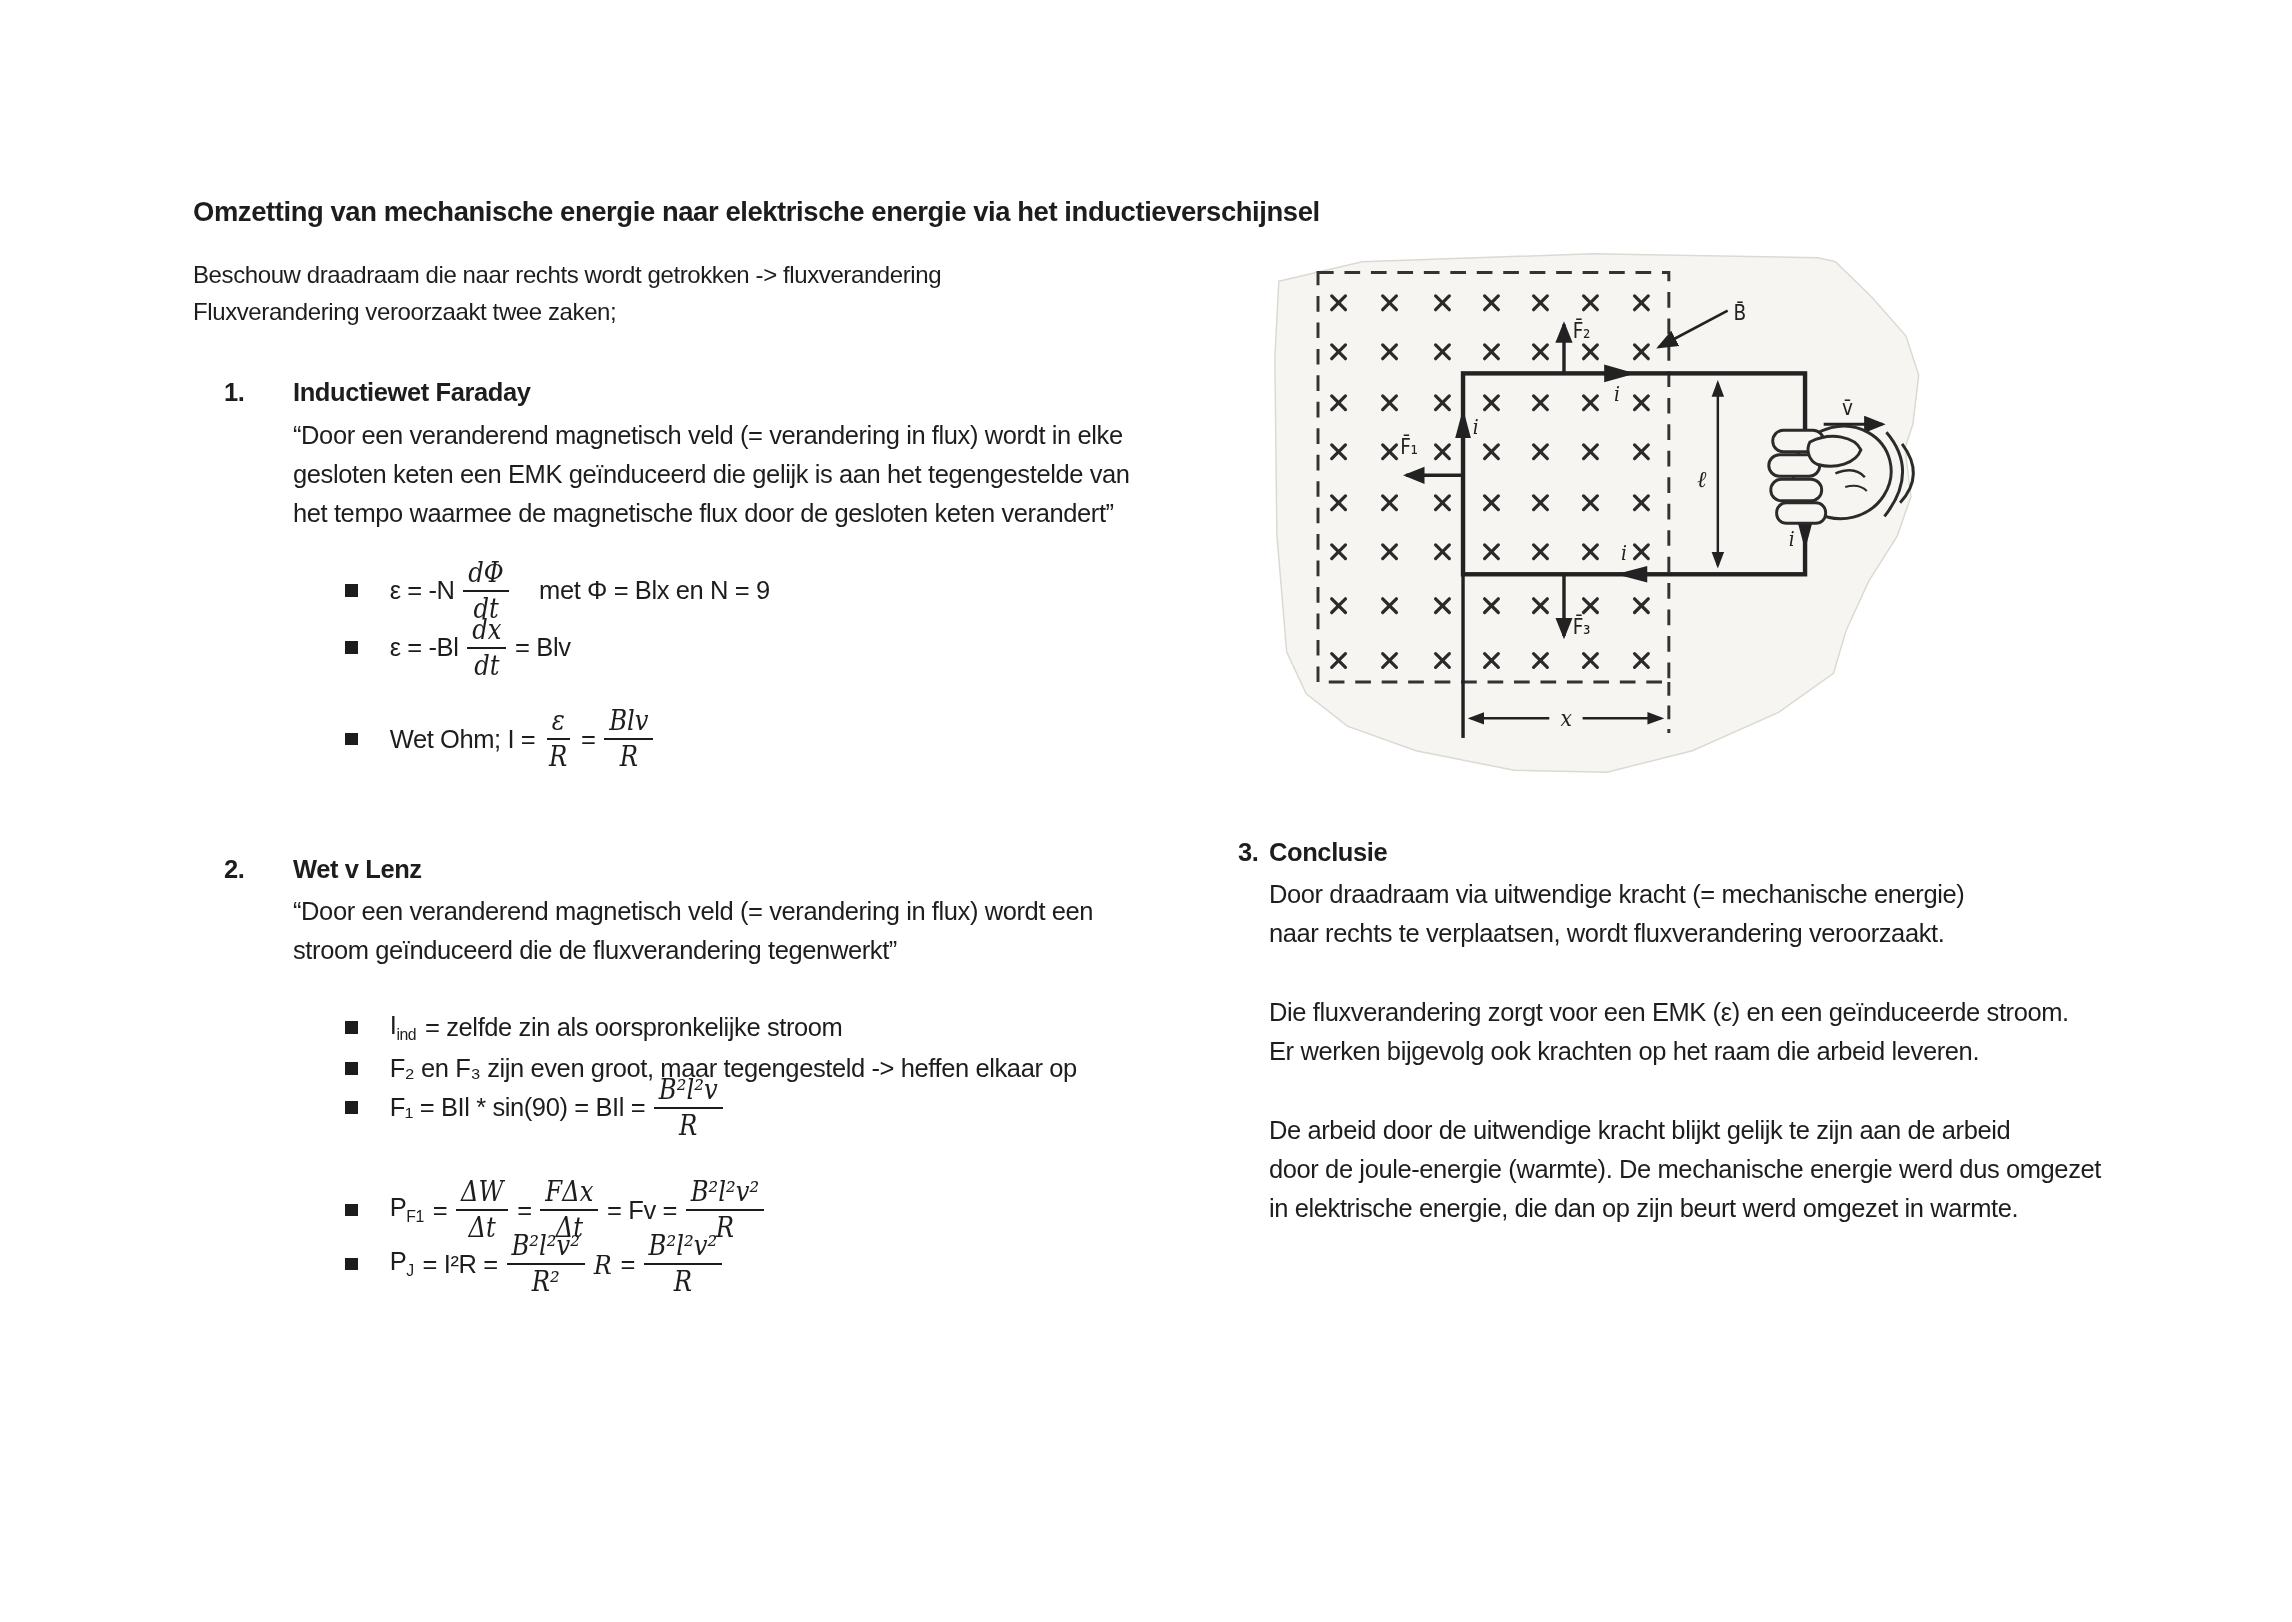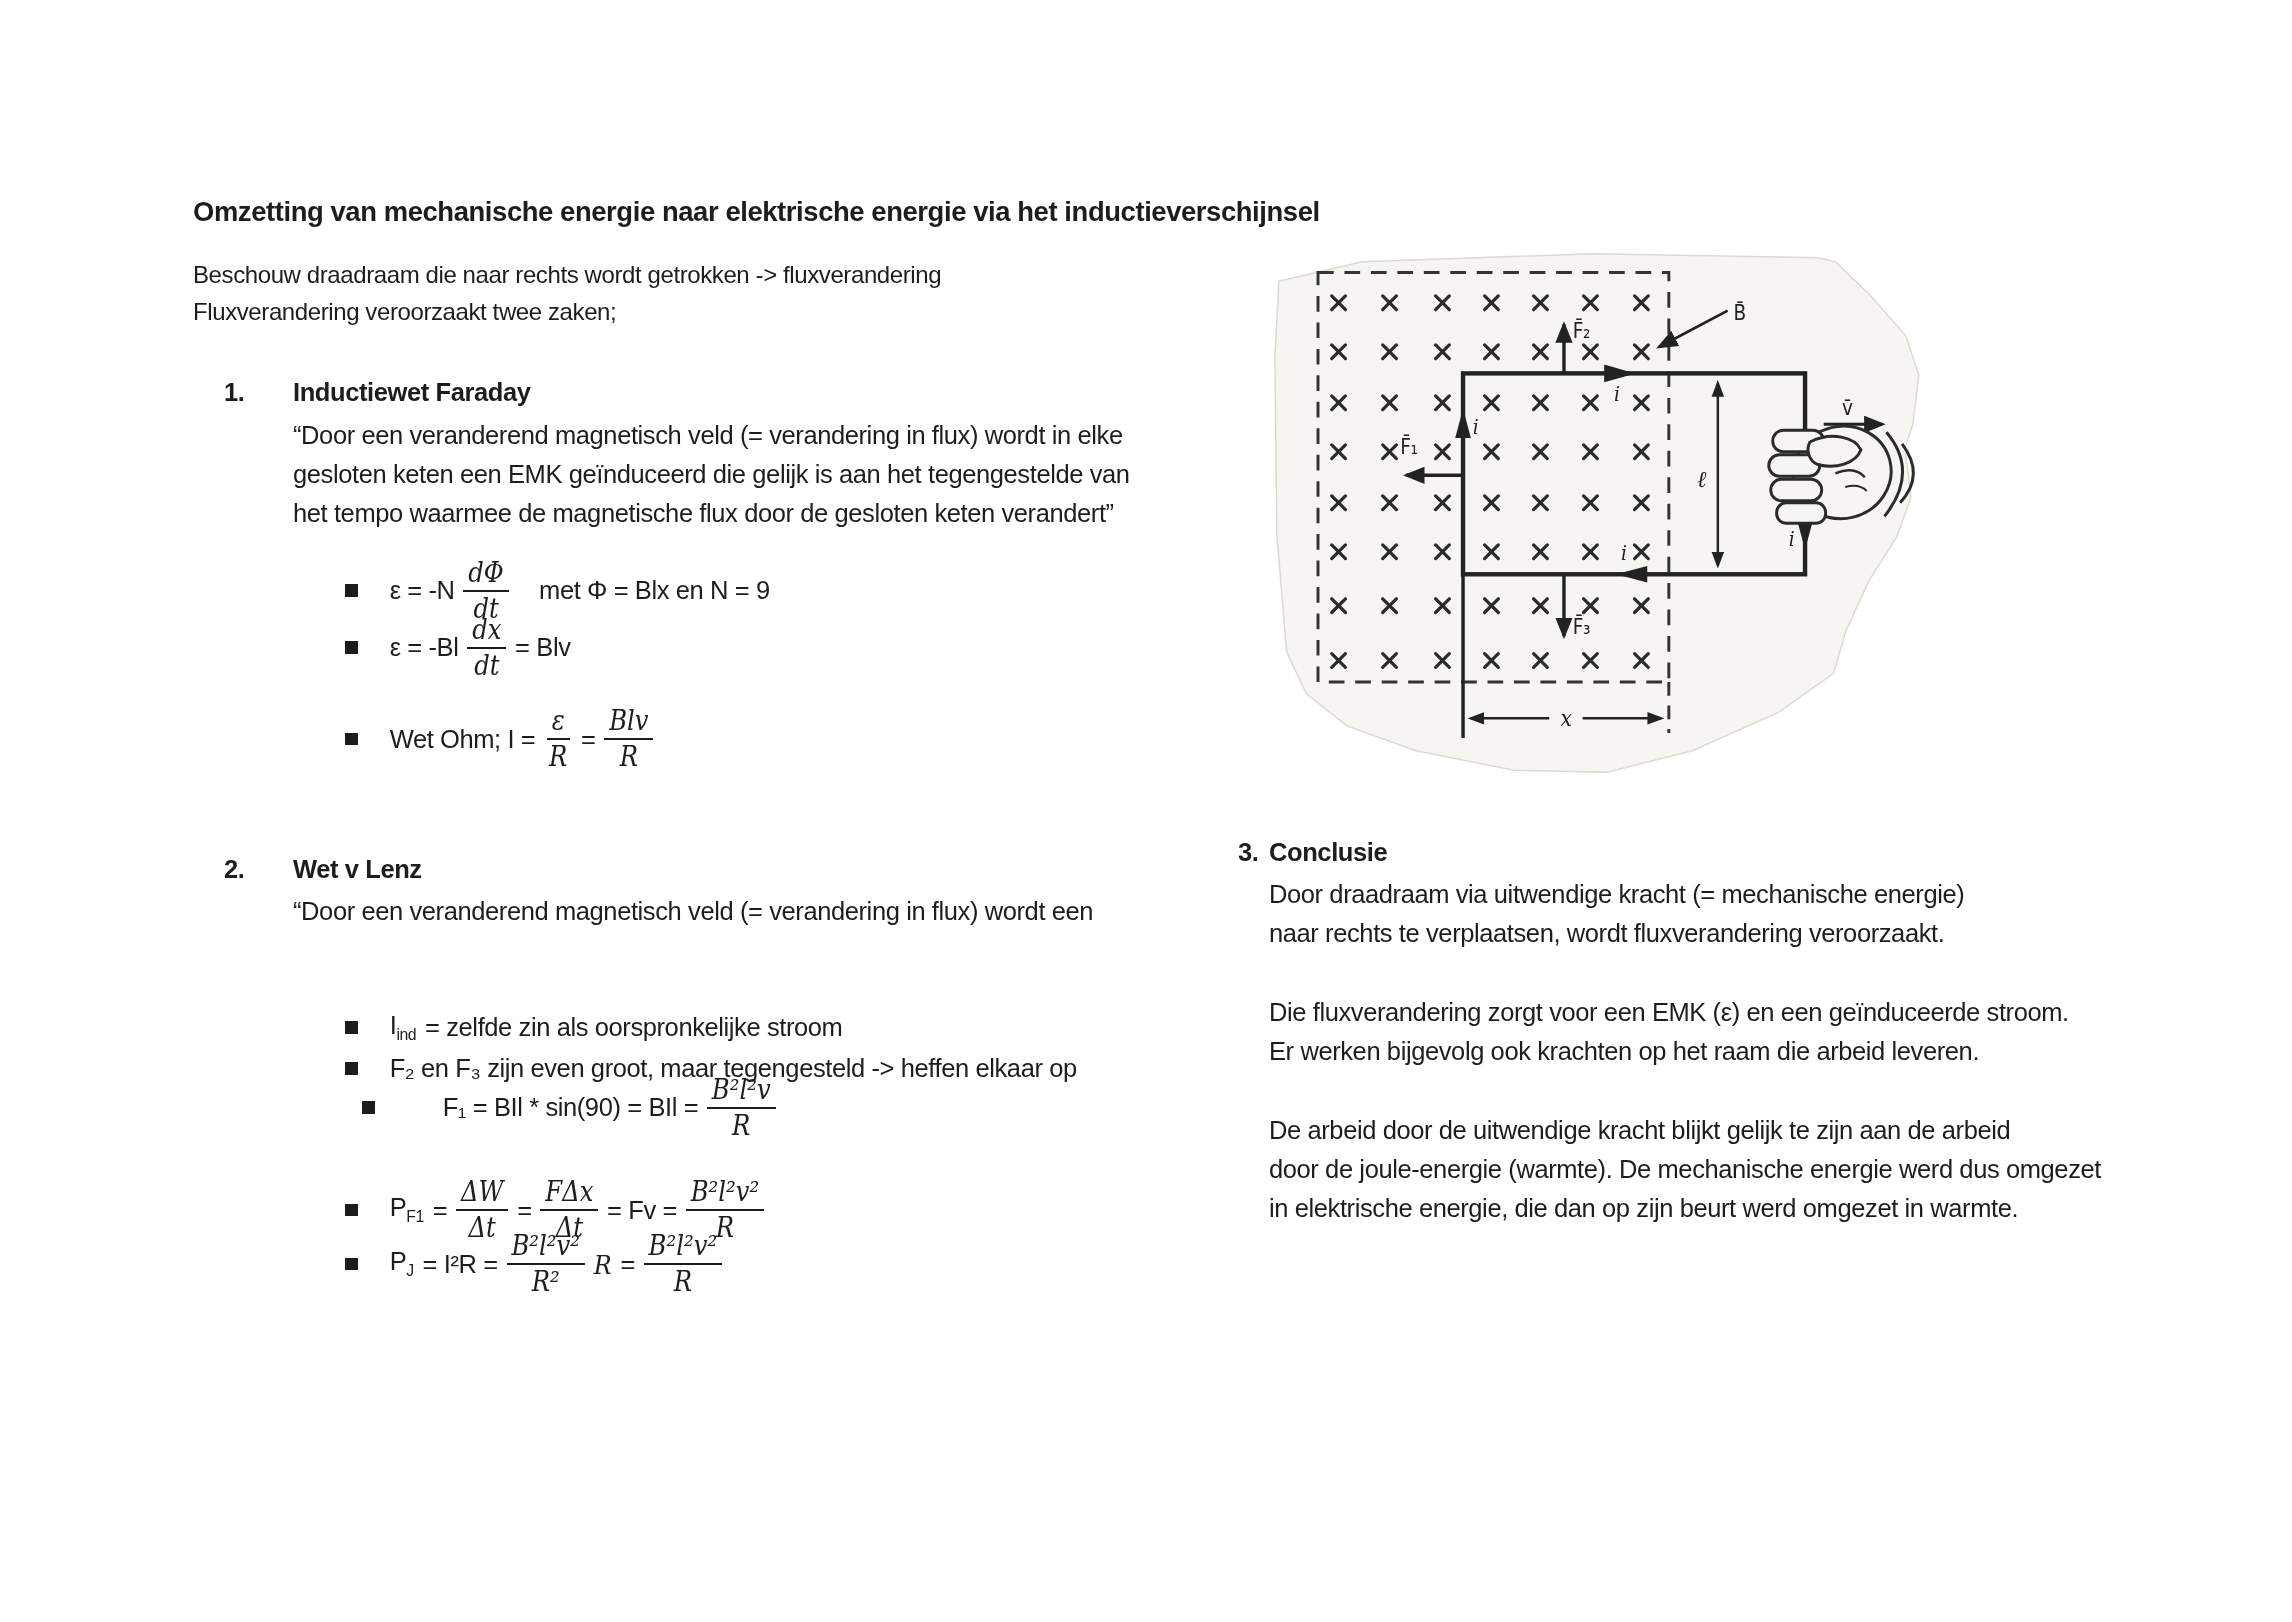--- a/index.html
+++ b/index.html
@@ -93,38 +93,39 @@
         <span class="den">R</span>
       </span>
     </div>
   </div>
 
   <div class="abs sec-num" style="left:224px;top:855px;">2.</div>
   <div class="abs sec-head" style="left:293px;top:855px;">Wet v Lenz</div>
 
   <div class="abs" style="left:293px;top:892px;">
     <div class="q-line">“Door een veranderend magnetisch veld (= verandering in flux) wordt een</div>
+    <div class="q-line">stroom geïnduceerd die de fluxverandering tegenwerkt”</div>
   </div>
 
   <div class="b" style="left:345px;top:1006px;height:43px;">
     <div class="mk"></div>
     <div class="row">
       <span><span>I</span><sub>ind</sub></span>
       <span>= zelfde zin als oorspronkelijke stroom</span>
     </div>
   </div>
 
   <div class="b" style="left:345px;top:1047px;height:43px;">
     <div class="mk"></div>
     <div class="row">
       <span>F₂ en F₃ zijn even groot, maar tegengesteld -&gt; heffen elkaar op</span>
     </div>
   </div>
 
-  <div class="b" style="left:362px;top:1072px;height:71px;gap:36px;">
+  <div class="b" style="left:345px;top:1072px;height:71px;">
     <div class="mk"></div>
     <div class="row">
       <span>F₁ = BIl * sin(90) = BIl =</span>
       <span class="frac">
         <span class="num">B²l²v</span>
         <span class="den">R</span>
       </span>
     </div>
   </div>
 

